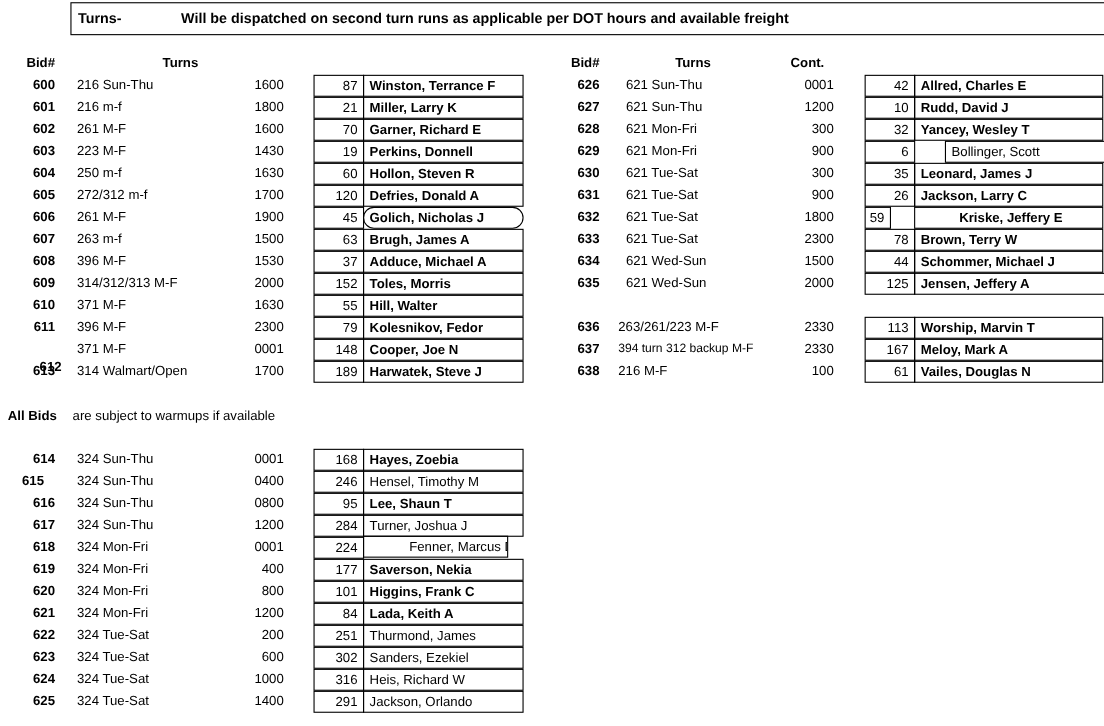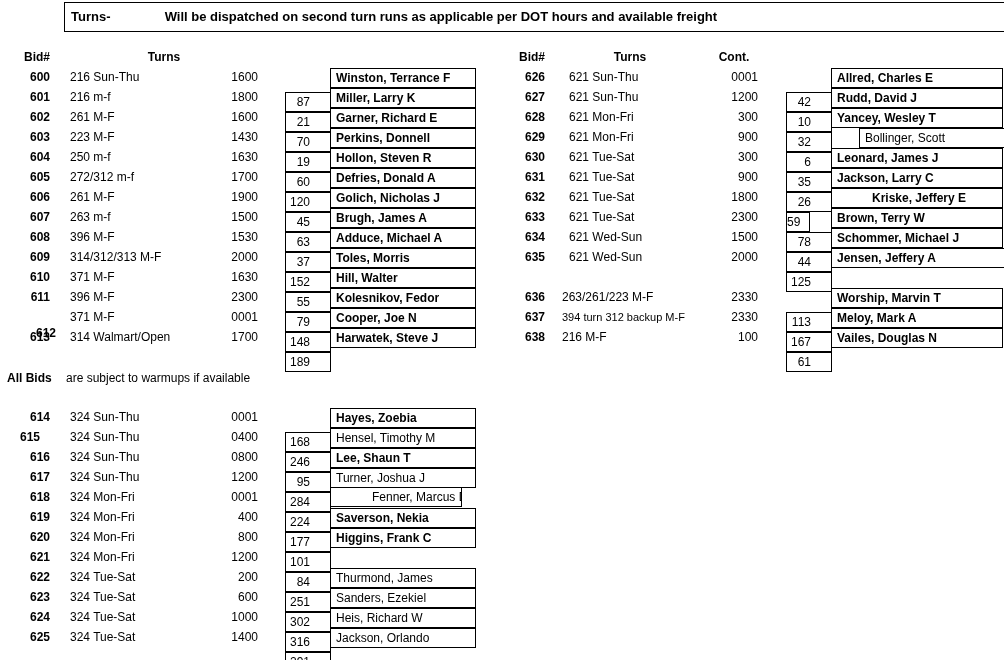--- a/index.html
+++ b/index.html
@@ -60,24 +60,23 @@
     font-size: 12px;
     white-space: nowrap;
     overflow: hidden;
   }
   .idcell {
     position: absolute;
     box-sizing: border-box;
     border: 1px solid #000000;
     height: 20px;
     line-height: 18px;
-    padding-right: 20px;
+    padding-right: 5px;
     text-align: right;
     font-size: 12px;
-    margin-top: 24px;
   }
 </style>
 </head>
 <body>
 
 <div class="sheet">
 
   <div class="title-box" style="left:64px; top:2px; width:942px;">
     <span style="display:inline-block; padding-left:6px; width:90px;">Turns-</span>
     <span style="display:inline-block;">Will be dispatched on second turn runs as applicable per DOT hours and available freight</span>
@@ -176,21 +175,21 @@
     <div class="namecell bold" style="left:330px; top:88px; width:146px;">Miller, Larry K</div>
     <div class="idcell" style="left:285px; top:108px; width:46px;">70</div>
     <div class="namecell bold" style="left:330px; top:108px; width:146px;">Garner, Richard E</div>
     <div class="idcell" style="left:285px; top:128px; width:46px;">19</div>
     <div class="namecell bold" style="left:330px; top:128px; width:146px;">Perkins, Donnell</div>
     <div class="idcell" style="left:285px; top:148px; width:46px;">60</div>
     <div class="namecell bold" style="left:330px; top:148px; width:146px;">Hollon, Steven R</div>
     <div class="idcell" style="left:285px; top:168px; width:46px;">120</div>
     <div class="namecell bold" style="left:330px; top:168px; width:146px;">Defries, Donald A</div>
     <div class="idcell" style="left:285px; top:188px; width:46px;">45</div>
-    <div class="namecell bold" style="left:330px; top:188px; width:146px;">Golich, Nicholas J</div>
+    <div class="namecell bold" style="left:330px; top:188px; width:146px;border-radius:10px;">Golich, Nicholas J</div>
     <div class="idcell" style="left:285px; top:208px; width:46px;">63</div>
     <div class="namecell bold" style="left:330px; top:208px; width:146px;">Brugh, James A</div>
     <div class="idcell" style="left:285px; top:228px; width:46px;">37</div>
     <div class="namecell bold" style="left:330px; top:228px; width:146px;">Adduce, Michael A</div>
     <div class="idcell" style="left:285px; top:248px; width:46px;">152</div>
     <div class="namecell bold" style="left:330px; top:248px; width:146px;">Toles, Morris</div>
     <div class="idcell" style="left:285px; top:268px; width:46px;">55</div>
     <div class="namecell bold" style="left:330px; top:268px; width:146px;">Hill, Walter</div>
     <div class="idcell" style="left:285px; top:288px; width:46px;">79</div>
     <div class="namecell bold" style="left:330px; top:288px; width:146px;">Kolesnikov, Fedor</div>
@@ -206,20 +205,21 @@
     <div class="namecell bold" style="left:330px; top:448px; width:146px;">Lee, Shaun T</div>
     <div class="idcell" style="left:285px; top:468px; width:46px;">284</div>
     <div class="namecell" style="left:330px; top:468px; width:146px;">Turner, Joshua J</div>
     <div class="idcell" style="left:285px; top:488px; width:46px;">224</div>
     <div class="namecell" style="left:330px; top:487px; width:132px;padding-left:41px;">Fenner, Marcus D</div>
     <div class="idcell" style="left:285px; top:508px; width:46px;">177</div>
     <div class="namecell bold" style="left:330px; top:508px; width:146px;">Saverson, Nekia</div>
     <div class="idcell" style="left:285px; top:528px; width:46px;">101</div>
     <div class="namecell bold" style="left:330px; top:528px; width:146px;">Higgins, Frank C</div>
     <div class="idcell" style="left:285px; top:548px; width:46px;">84</div>
+    <div class="namecell bold" style="left:330px; top:548px; width:146px;">Lada, Keith A</div>
     <div class="idcell" style="left:285px; top:568px; width:46px;">251</div>
     <div class="namecell" style="left:330px; top:568px; width:146px;">Thurmond, James</div>
     <div class="idcell" style="left:285px; top:588px; width:46px;">302</div>
     <div class="namecell" style="left:330px; top:588px; width:146px;">Sanders, Ezekiel</div>
     <div class="idcell" style="left:285px; top:608px; width:46px;">316</div>
     <div class="namecell" style="left:330px; top:608px; width:146px;">Heis, Richard W</div>
     <div class="idcell" style="left:285px; top:628px; width:46px;">291</div>
     <div class="namecell" style="left:330px; top:628px; width:146px;">Jackson, Orlando</div>
     <div class="cell bold rt pad-r" style="left:505px; top:68px; width:44px;">626</div>
     <div class="cell lf pad-l" style="left:565px; top:68px; width:135px;">621 Sun-Thu</div>

